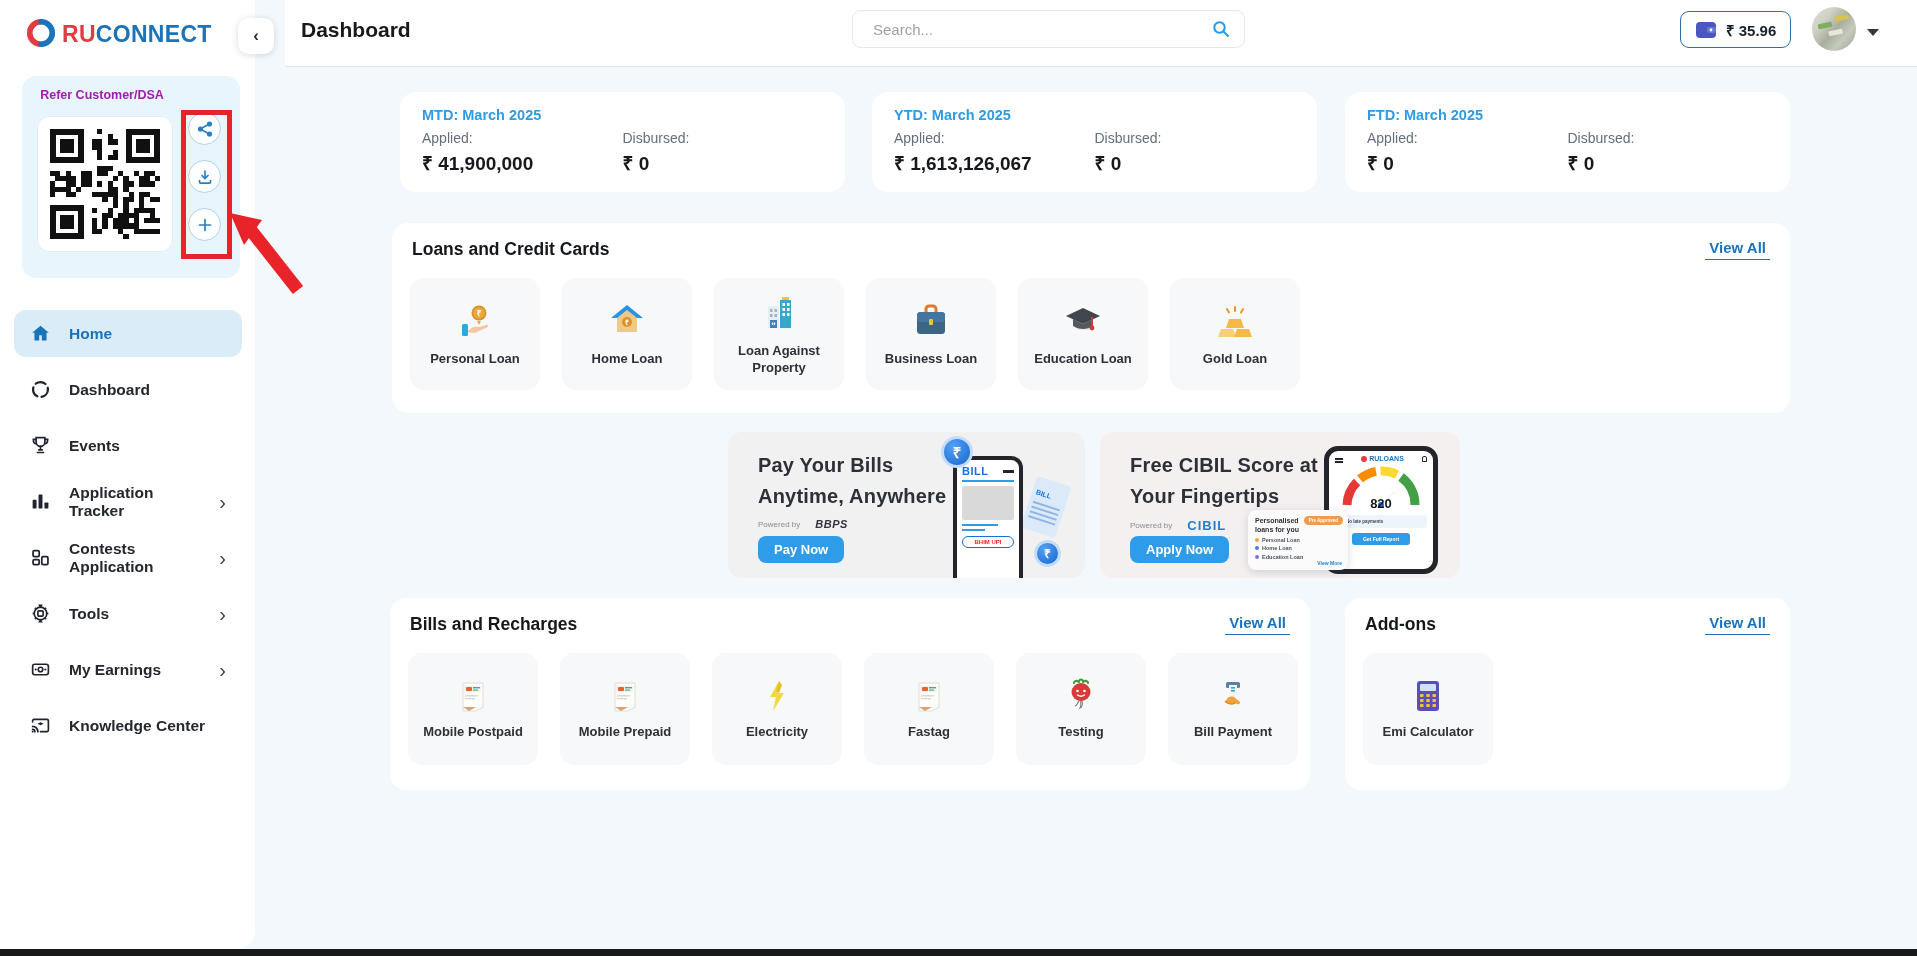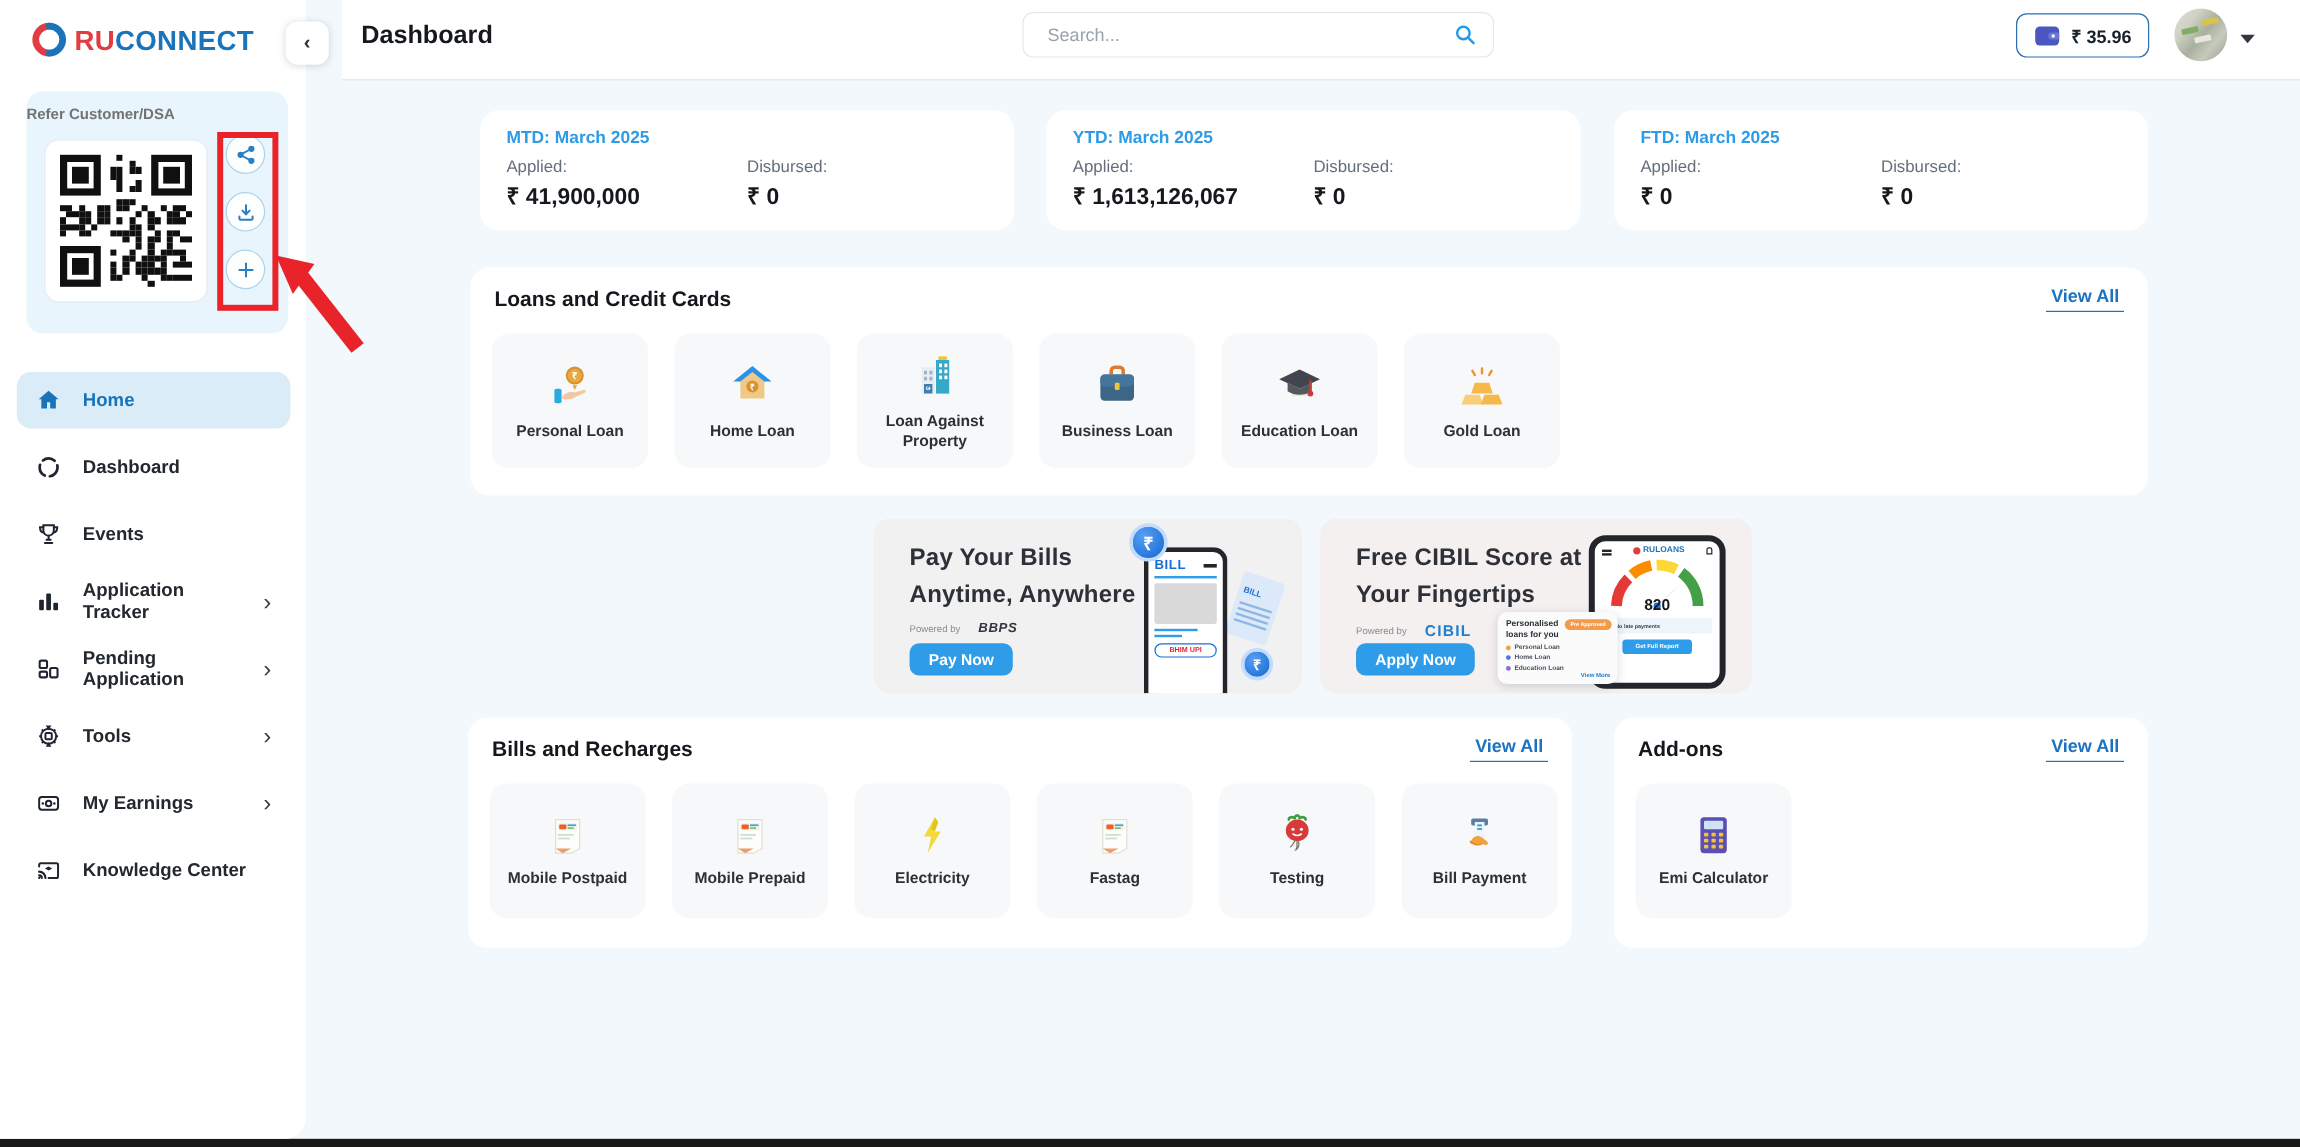--- a/index.html
+++ b/index.html
@@ -7,21 +7,21 @@
   body { position:relative; background:#f3f8fc; font-family:"Liberation Sans", sans-serif; color:#1d2128; }
 
   
   .sidebar { position:absolute; left:0; top:0; width:255px; height:949px; background:#fff; border-radius:0 0 18px 0; z-index:2; }
   .logo { position:absolute; left:26px; top:18px; display:flex; align-items:flex-end; gap:6px; }
   .logo-text { font-size:23px; font-weight:800; letter-spacing:.3px; }
   .logo-ru { color:#e23b41; }
   .logo-connect { color:#1b74ba; }
 
   .refer-card { position:absolute; left:22px; top:76px; width:218px; height:202px; background:#e9f5fc; border-radius:14px; }
-  .refer-title { position:absolute; left:0; top:12px; width:160px; text-align:left; font-size:12.5px; font-weight:700; color:#737373; }
+  .refer-title { position:absolute; left:0; top:12px; width:160px; text-align:center; font-size:12.5px; font-weight:700; color:#a21caf; }
   .qr-box { position:absolute; left:15px; top:40px; width:136px; height:136px; background:#fff; border:1px solid #e2ecf3; border-radius:12px; }
   .qr { position:absolute; left:12px; top:12px; width:110px; height:110px; }
   .qr-cells { position:absolute; inset:0; display:grid; grid-template-rows:repeat(21,1fr); grid-template-columns:repeat(21,1fr); }
   .qr-cells i { background:#101010; }
   .finder { position:absolute; width:34px; height:34px; border:6px solid #101010; }
   .finder::after { content:""; position:absolute; left:4px; top:4px; width:14px; height:14px; background:#101010; }
   .finder.tl { left:0; top:0; } .finder.tr { right:0; top:0; } .finder.bl { left:0; bottom:0; }
 
   .qr-actions { position:absolute; left:166px; top:36px; display:flex; flex-direction:column; gap:15px; }
   .circle-btn { width:33px; height:33px; border-radius:50%; background:#fdfefe; border:1px solid #abd3ea; display:flex; align-items:center; justify-content:center; cursor:pointer; }
@@ -336,21 +336,21 @@
       <span class="nav-chevron">›</span>
     </div>
     <div class="nav-item">
       <span>
           <svg width="21" height="21" viewBox="0 0 24 24" fill="none" stroke="#1f2430" stroke-width="2">
             <rect x="3.5" y="4" width="7" height="7" rx="1.5"></rect>
             <rect x="3.5" y="14.5" width="7" height="5.5" rx="1.5"></rect>
             <rect x="13.5" y="11" width="7" height="9" rx="1.5"></rect>
           </svg>
         </span>
-      <span class="nav-label">Pending Application</span>
+      <span class="nav-label">Contests Application</span>
       <span class="nav-chevron">›</span>
     </div>
     <div class="nav-item">
       <span>
           <svg width="21" height="21" viewBox="0 0 24 24" fill="none" stroke="#1f2430" stroke-width="1.9">
             <path d="M12 4.5 13 2.8h-2zM12 19.5 13 21.2h-2z" fill="#1f2430"></path>
             <circle cx="12" cy="12" r="7.2"></circle>
             <path d="M12 4.8V3M12 21v-1.8M4.8 12H3M21 12h-1.8M6.9 6.9 5.6 5.6M18.4 18.4l-1.3-1.3M6.9 17.1 5.6 18.4M18.4 5.6l-1.3 1.3"></path>
             <rect x="9" y="9" width="6" height="6" rx="1"></rect>
           </svg>

